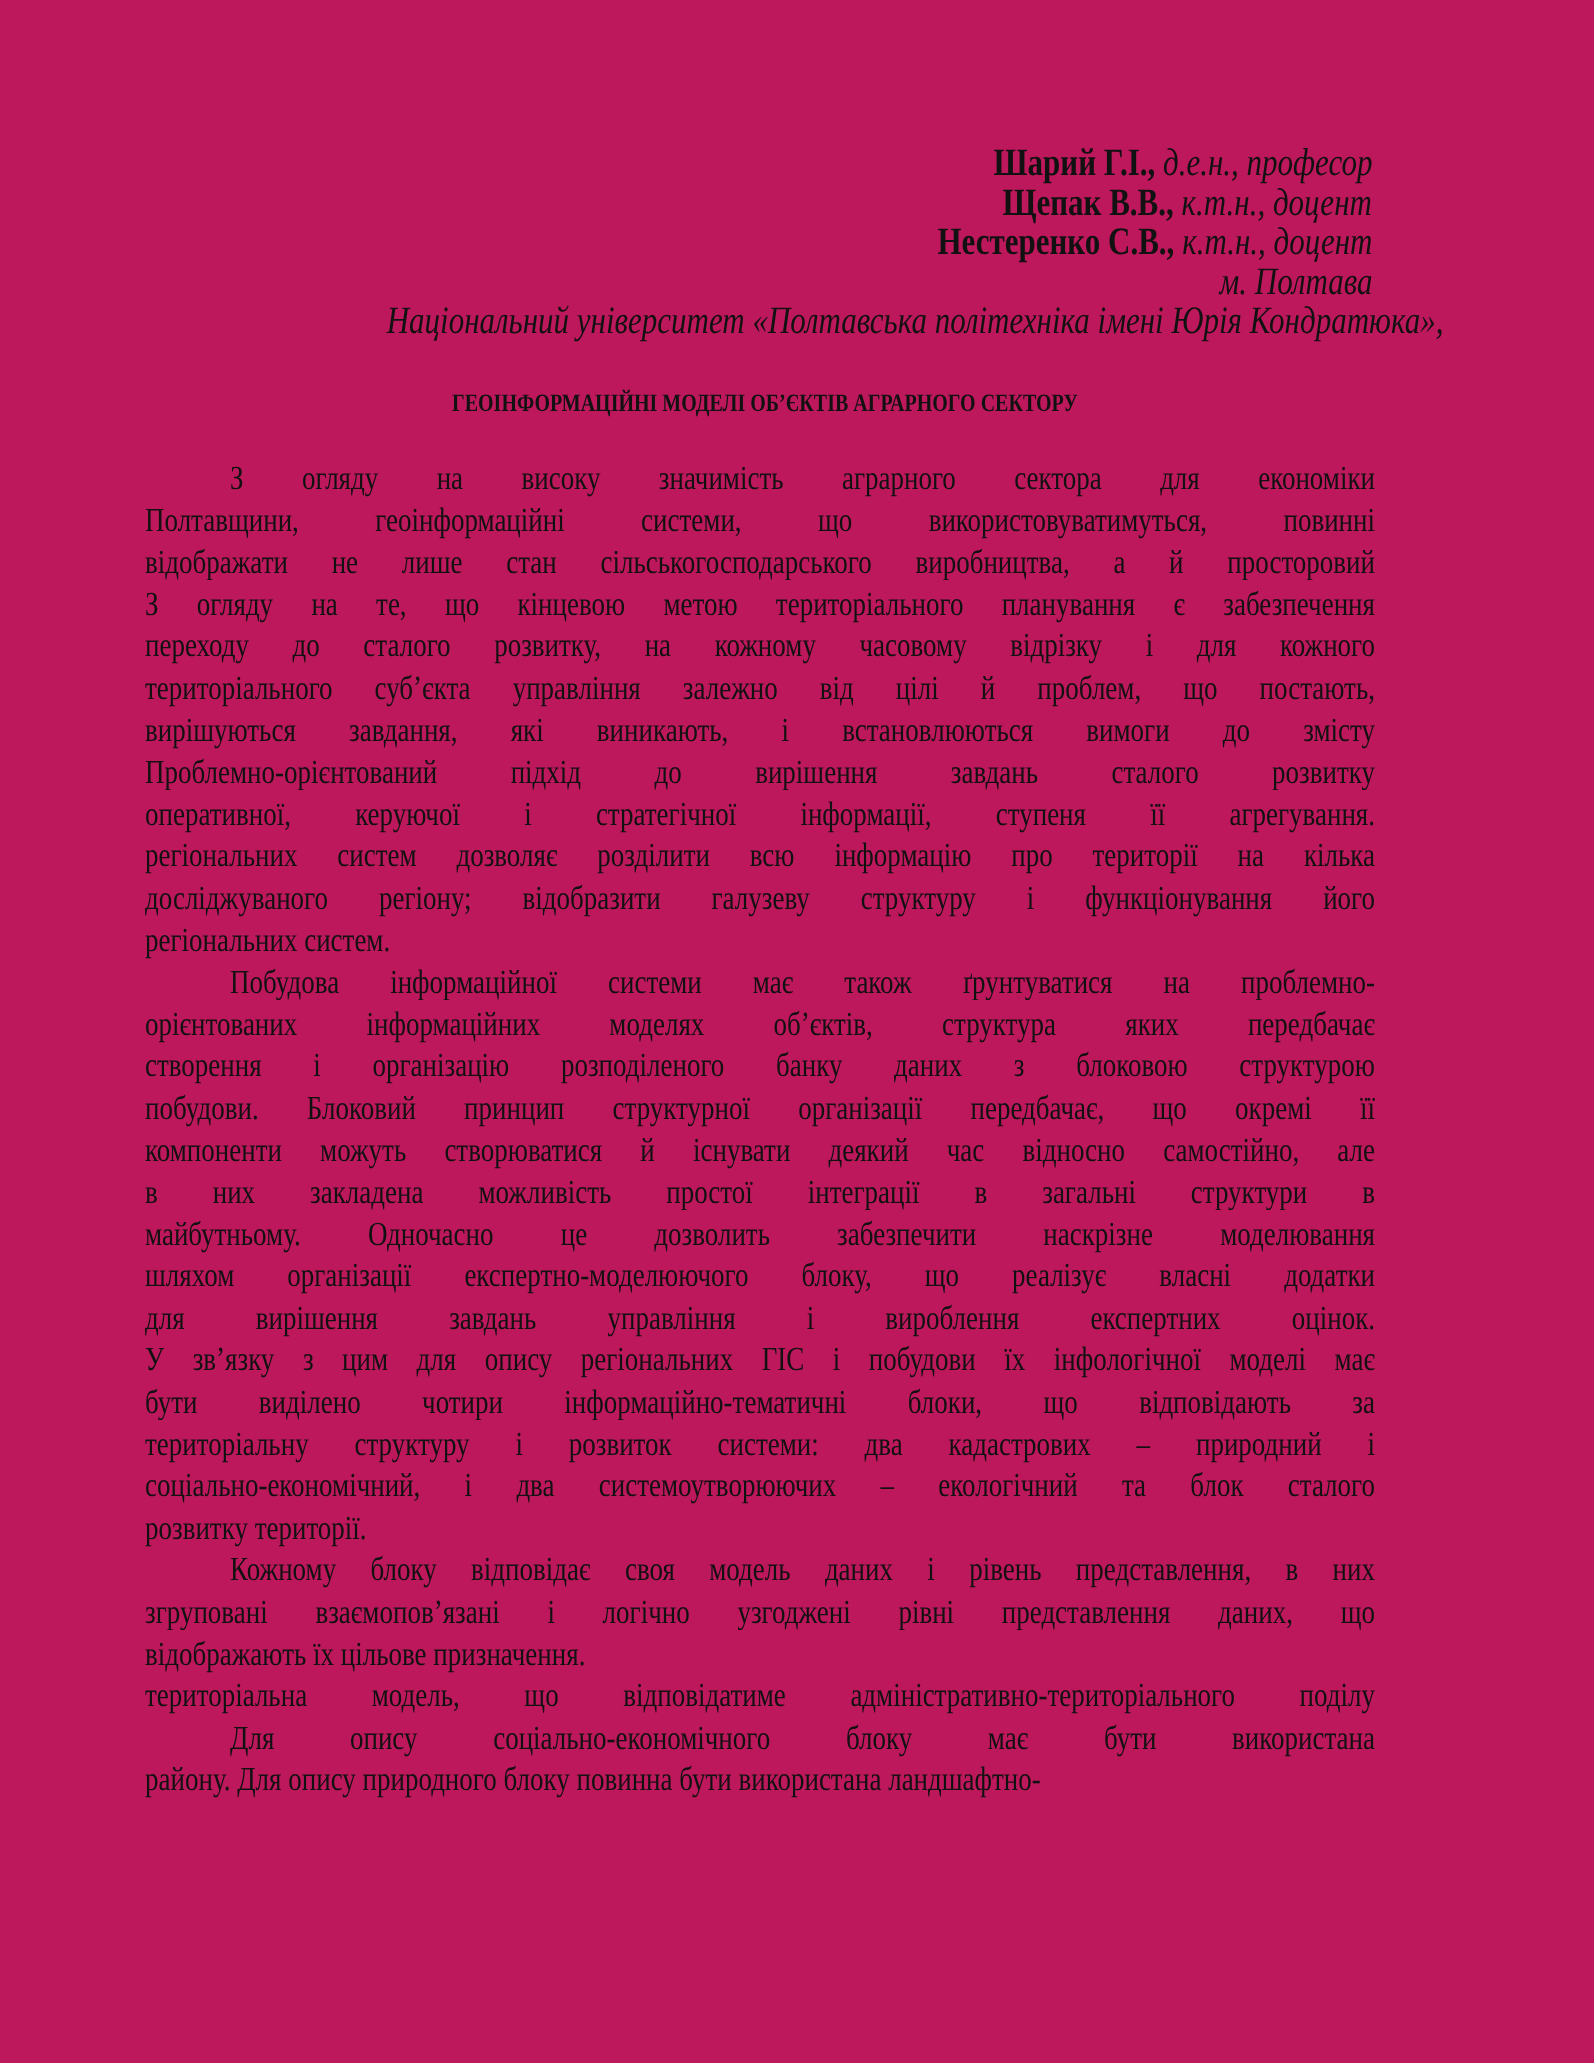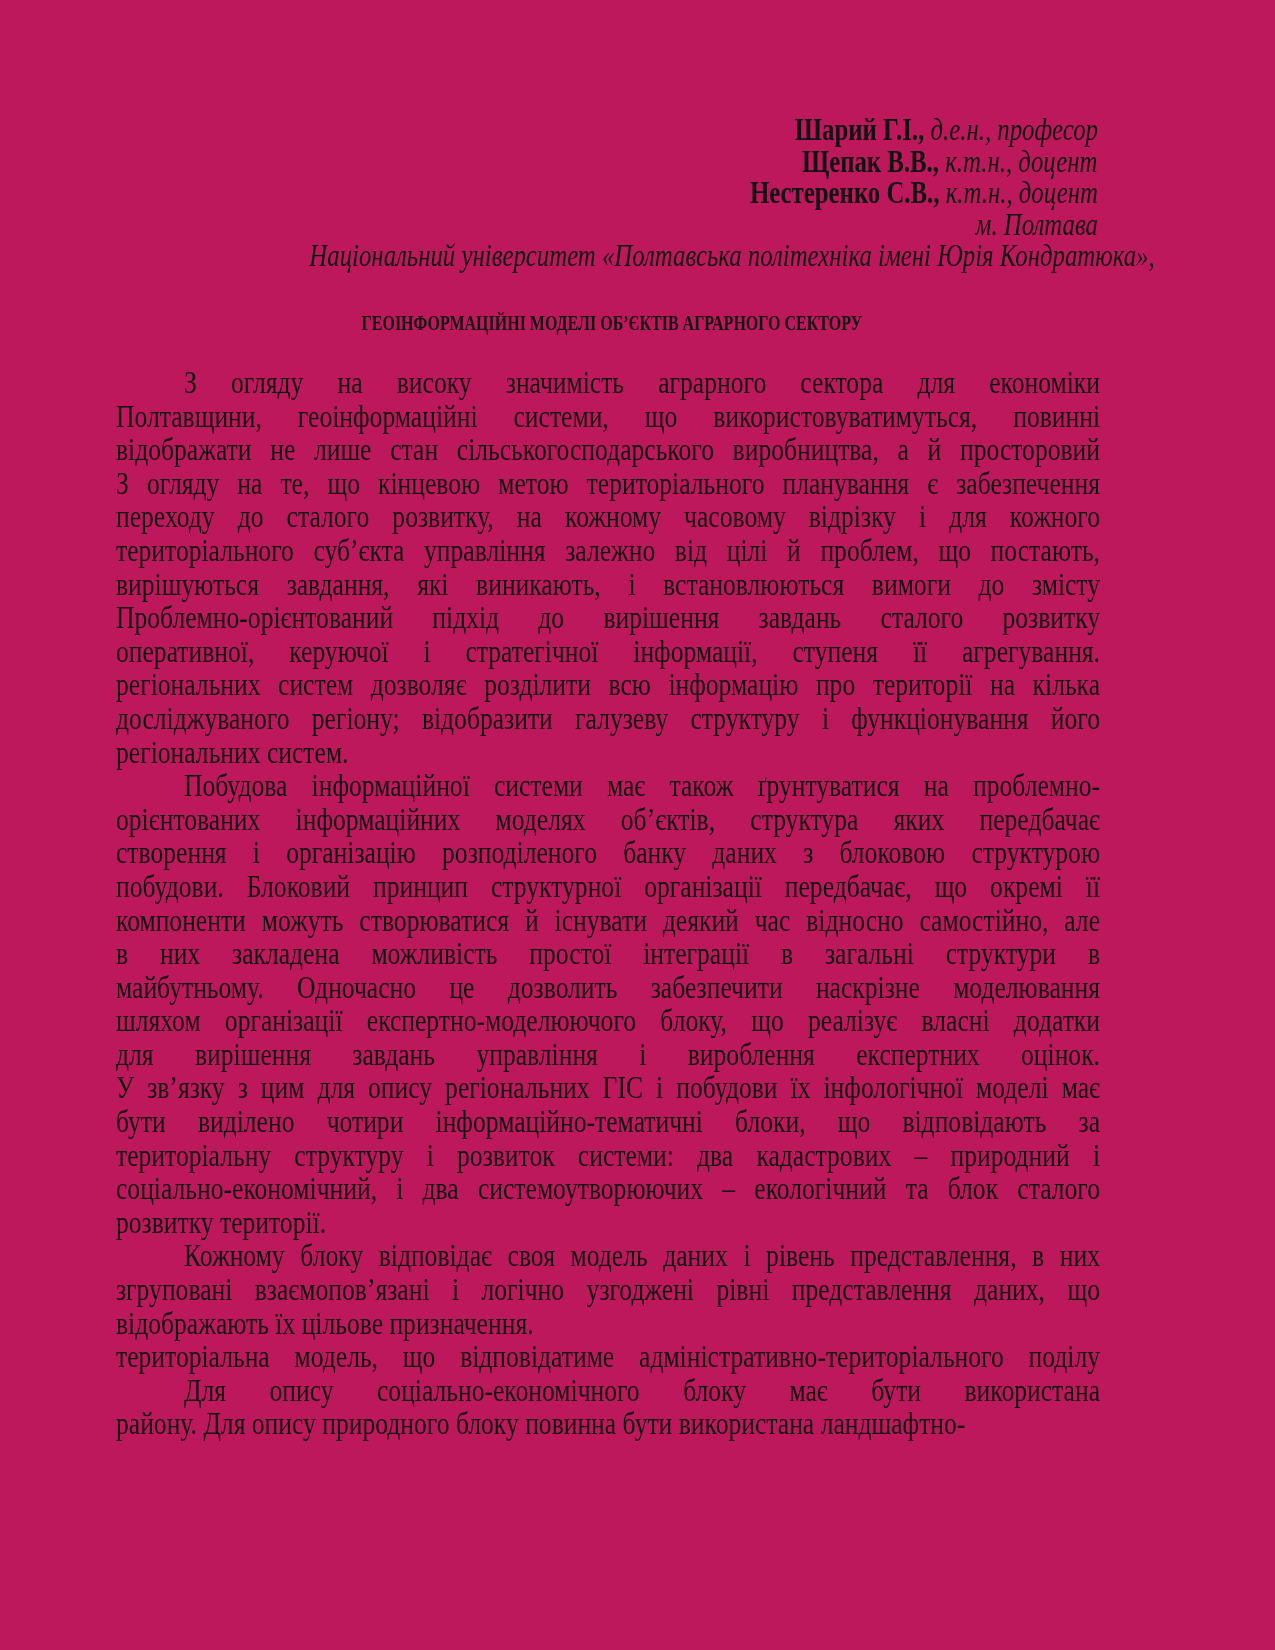--- a/index.html
+++ b/index.html
@@ -16,21 +16,21 @@
   .authors .line { display: block; white-space: nowrap; }
   .authors b { font-weight: bold; }
   .authors i { font-style: italic; }
   .title {
     position: absolute; left: 112px; width: 1000px; top: 306px;
     text-align: center; font-size: 20px; font-weight: bold; line-height: 34px;
     white-space: nowrap;
   }
   .body {
     position: absolute; left: 116px; top: 366px; width: 984px;
-    font-size: 32px; line-height: 33.6px;
+    font-size: 27px; line-height: 33.6px;
   }
   .ln {
     display: block; height: 33.6px; white-space: nowrap;
     text-align: justify; text-align-last: justify;
     overflow: visible;
   }
   .ln.last { text-align-last: left; }
   .ln.indent { padding-left: 68px; }
   .sq { display: inline-block; transform: scaleX(0.8); transform-origin: left top; width: 125%; }
   .sqc { display: inline-block; transform: scaleX(0.8); transform-origin: center top; }

